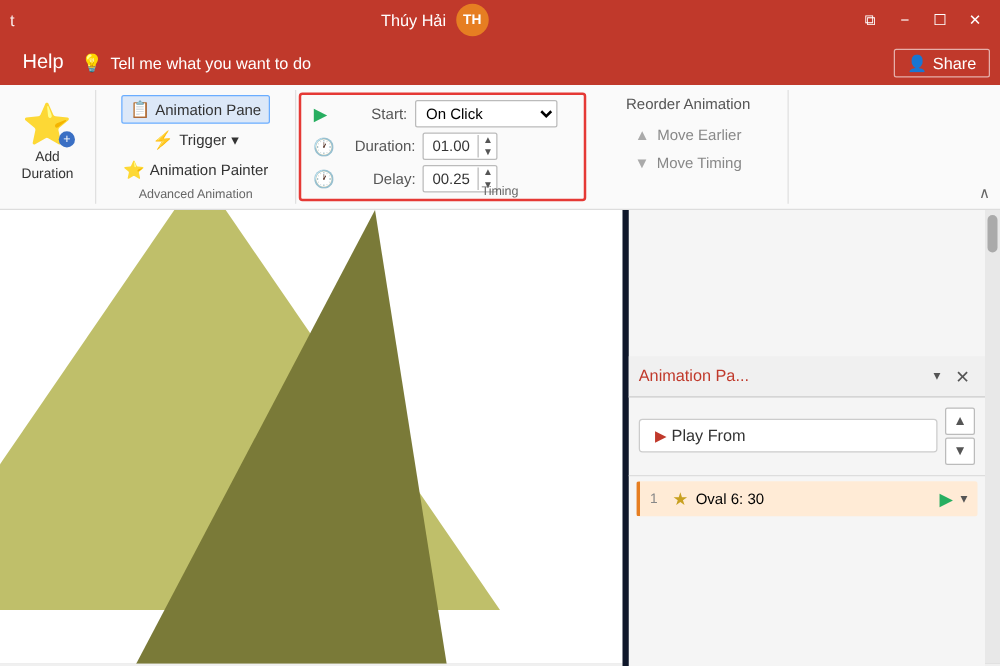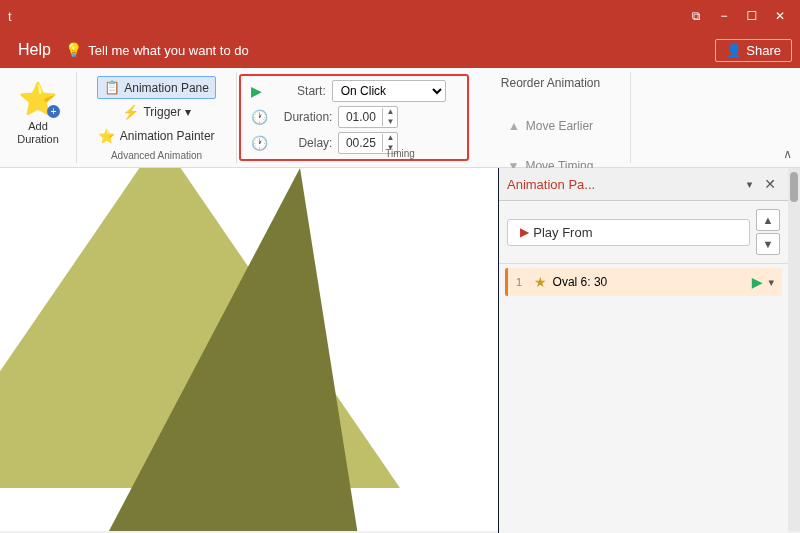--- a/index.html
+++ b/index.html
@@ -183,21 +183,21 @@
       background: none;
       border: none;
     }
 
     
     .reorder-section {
       display: flex;
       flex-direction: column;
       justify-content: flex-start;
       padding: 4px 12px 18px;
-      gap: 20px;
+      gap: 2px;
       min-width: 160px;
     }
     .reorder-label { font-size: 12px; color: #555; margin-bottom: 6px; font-weight: 500; }
     .reorder-btn {
       display: flex;
       align-items: center;
       gap: 6px;
       padding: 3px 6px;
       cursor: pointer;
       font-size: 12px;
@@ -246,23 +246,24 @@
     }
 
     
     .anim-pane {
       position: absolute;
       right: 12px;
       top: 0;
       width: 290px;
       height: 100%;
       background: #f5f5f5;
-      border-left: 1px solid #0f172a;
-      display: flex;
-      flex-direction: column;
+      border-left: 5px solid #0f172a;
+      display: flex;
+      flex-direction: column;
+      justify-content: center;
     }
     .anim-pane-header {
       display: flex;
       align-items: center;
       justify-content: space-between;
       padding: 6px 8px;
       background: #f0f0f0;
       border-bottom: 1px solid #ccc;
     }
     .anim-pane-title {
@@ -344,20 +345,24 @@
     .anim-item-star { color: #c8a020; font-size: 14px; }
     .anim-item-name { flex: 1; color: #000000; }
     .anim-item-play { color: #27ae60; font-size: 14px; }
     .anim-item-arrow { color: #555; font-size: 11px; cursor: pointer; }
   </style>
 </head>
 <body>
 
 <div class="titlebar">
   <span class="titlebar-left">t</span>
+  <div class="titlebar-center">
+    <span>Thúy Hải</span>
+    <div class="titlebar-avatar">TH</div>
+  </div>
   <div class="titlebar-controls">
     <span>⧉</span>
     <span>−</span>
     <span>☐</span>
     <span>✕</span>
   </div>
 </div>
 
 <div class="menubar">
   <div class="menubar-item">Help</div>

